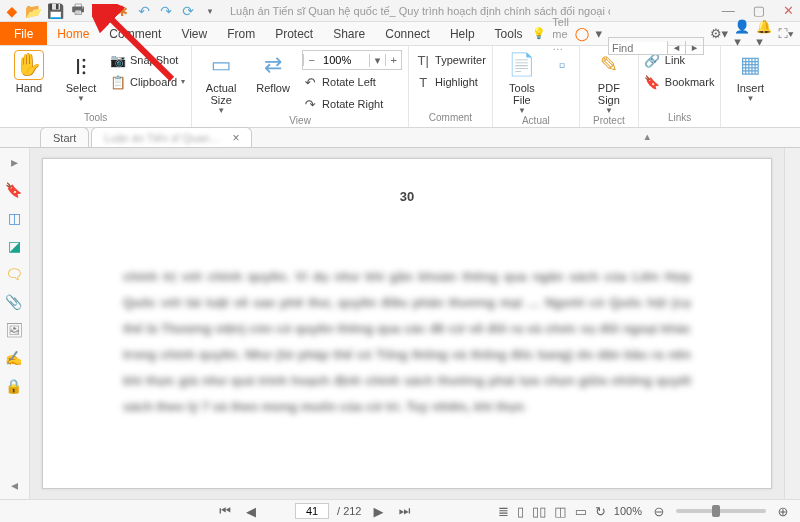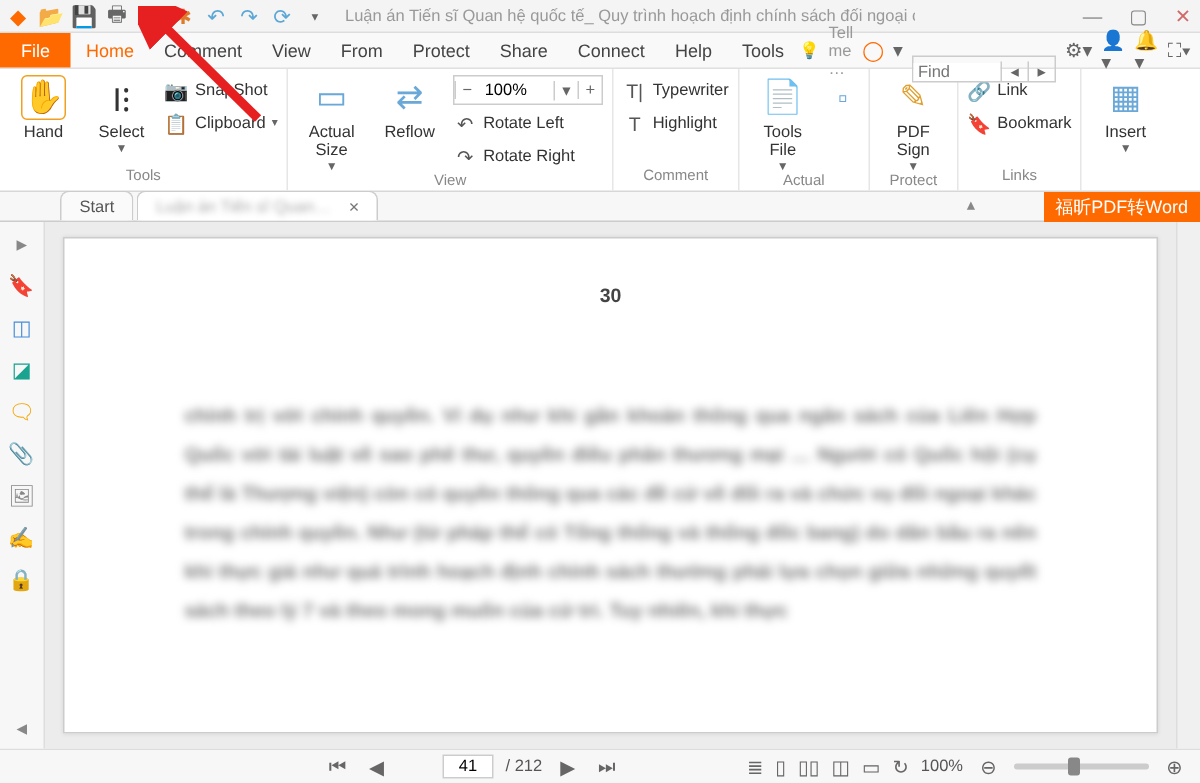--- a/index.html
+++ b/index.html
@@ -264,21 +264,20 @@
 
 <div class="doc-tabs">
   <div class="doc-tab">
     <span>Start</span>
   </div>
   <div class="doc-tab active">
     <span class="blur">Luận án Tiến sĩ Quan…</span>
     <span class="close">×</span>
   </div>
   <span class="collapse-ribbon">▴</span>
-  <div class="convert-badge">福昕PDF转Word</div>
 </div>
 
 <div class="workspace">
   <div class="nav-rail">
     <span class="nico">▸</span>
     <span class="nico">🔖</span>
     <span class="nico b">◫</span>
     <span class="nico t">◪</span>
     <span class="nico y">🗨</span>
     <span class="nico b">📎</span>

